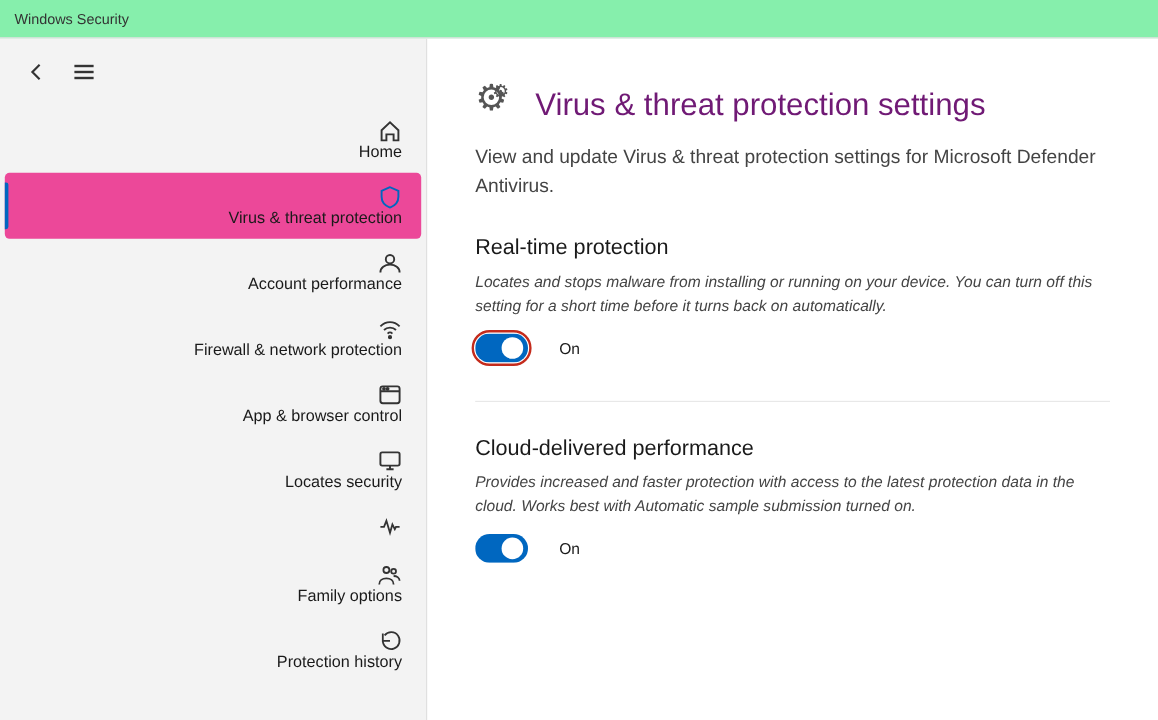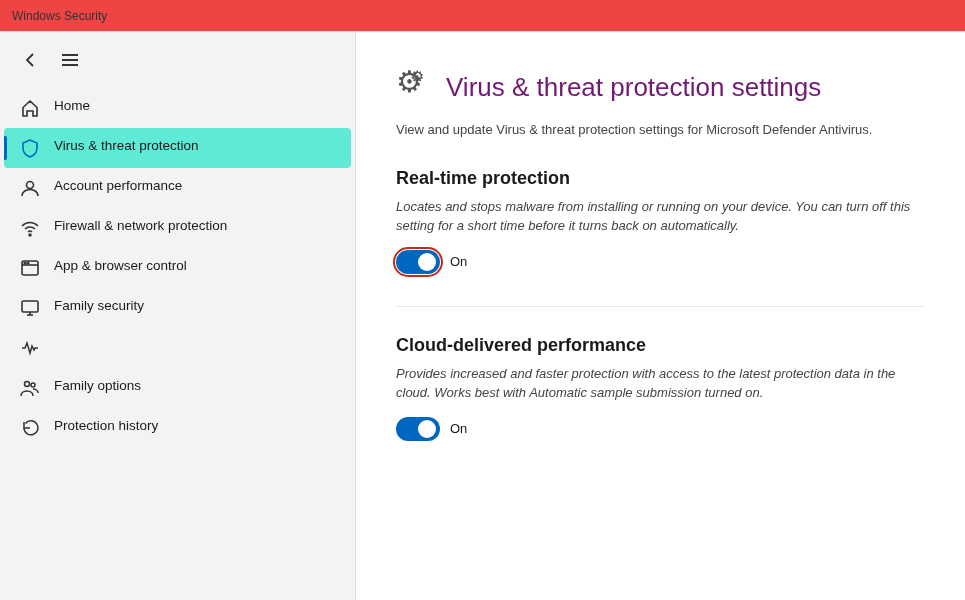--- a/index.html
+++ b/index.html
@@ -7,21 +7,21 @@
       font-family: 'Segoe UI', Arial, sans-serif;
       background: #f3f3f3;
       width: 965px;
       height: 600px;
       overflow: hidden;
       display: flex;
       flex-direction: column;
     }
 
     .title-bar {
-      background: #ef4444;
+      background: #86efac;
       padding: 8px 12px;
       font-size: 12px;
       color: #333;
       border-bottom: 1px solid #e0e0e0;
       height: 32px;
       display: flex;
       align-items: center;
     }
 
     .main-layout {
@@ -54,32 +54,33 @@
       border: none;
       cursor: pointer;
       font-size: 16px;
       color: #333;
       padding: 4px;
       border-radius: 4px;
     }
 
     .sidebar-item {
       display: flex;
-      align-items: flex-start;
+      align-items: flex-end;
       padding: 10px 16px;
-      gap: 14px;
+      gap: 0;
       cursor: pointer;
       font-size: 13.5px;
       color: #1a1a1a;
       border-radius: 4px;
       margin: 0 4px;
       position: relative;
+      flex-direction: column;
     }
     .sidebar-item.active {
-      background: #5eead4;
+      background: #ec4899;
       font-weight: 500;
     }
     .sidebar-item.active::before {
       content: '';
       position: absolute;
       left: 0;
       top: 8px;
       bottom: 8px;
       width: 3px;
       background: #0067c0;
@@ -117,45 +118,45 @@
       color: #555;
     }
 
     .page-title {
       font-size: 26px;
       font-weight: 300;
       color: #701a75;
     }
 
     .page-subtitle {
-      font-size: 13px;
+      font-size: 16px;
       color: #444;
       margin-bottom: 28px;
       line-height: 1.5;
     }
 
     .section-title {
       font-size: 18px;
-      font-weight: 700;
+      font-weight: 400;
       color: #1a1a1a;
       margin-bottom: 8px;
     }
 
     .section-desc {
       font-size: 13px;
       color: #444;
       line-height: 1.5;
       margin-bottom: 14px;
       font-style: italic;
     }
 
     .toggle-row {
       display: flex;
       align-items: center;
-      gap: 10px;
+      gap: 26px;
       margin-bottom: 32px;
     }
 
     .toggle-label {
       font-size: 13px;
       color: #1a1a1a;
     }
 
     
     .toggle-switch {
@@ -274,21 +275,21 @@
     </div>
 
     <div class="sidebar-item">
       <span class="sidebar-item-icon">
         <svg class="icon-svg" viewBox="0 0 20 20" fill="none" stroke="#333" stroke-width="1.6">
           <rect x="2" y="3" width="16" height="11" rx="1.5"></rect>
           <line x1="7" y1="17" x2="13" y2="17"></line>
           <line x1="10" y1="14" x2="10" y2="17"></line>
         </svg>
       </span>
-      <span>Family security</span>
+      <span>Locates security</span>
     </div>
 
     <div class="sidebar-item">
       <span class="sidebar-item-icon">
         <svg class="icon-svg" viewBox="0 0 20 20" fill="none" stroke="#333" stroke-width="1.5">
           <path d="M2 10h3l2-5 3 10 2-7 2 4 1-2h3"></path>
         </svg>
       </span>
     </div>
 

